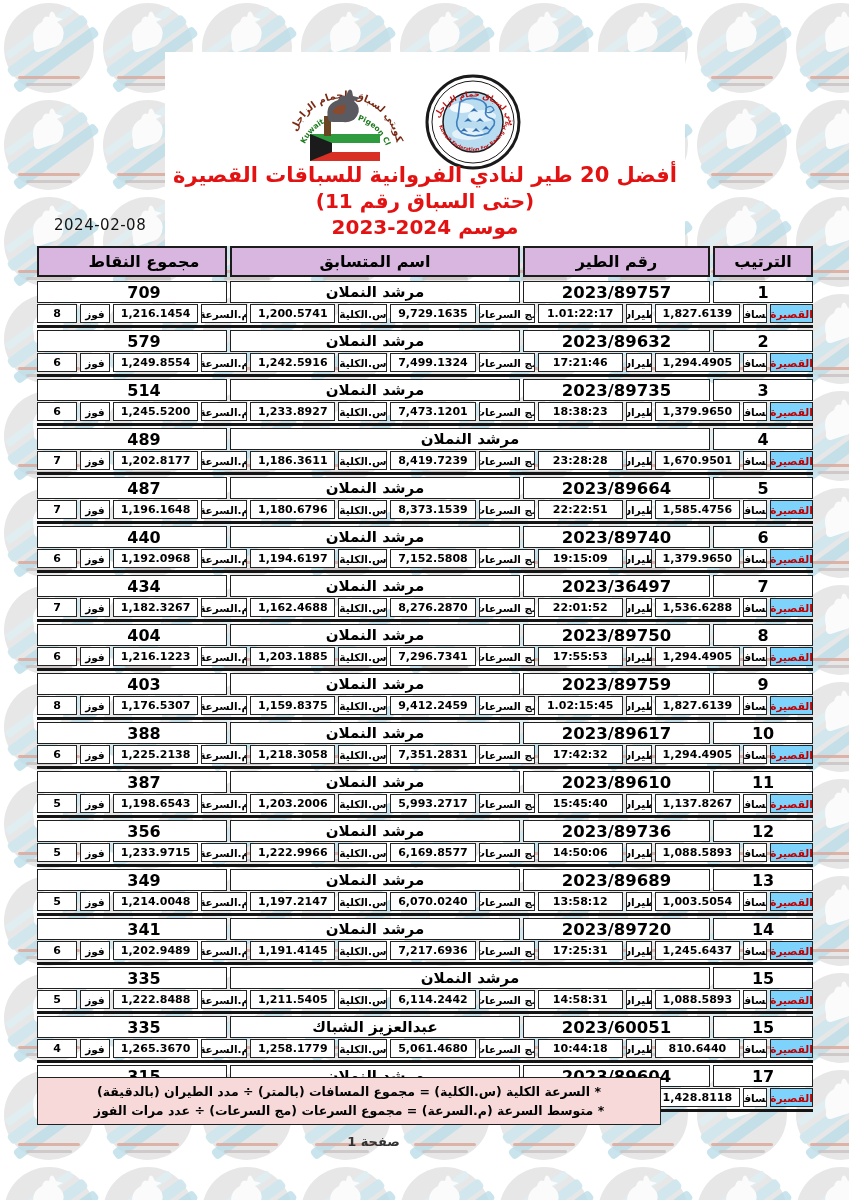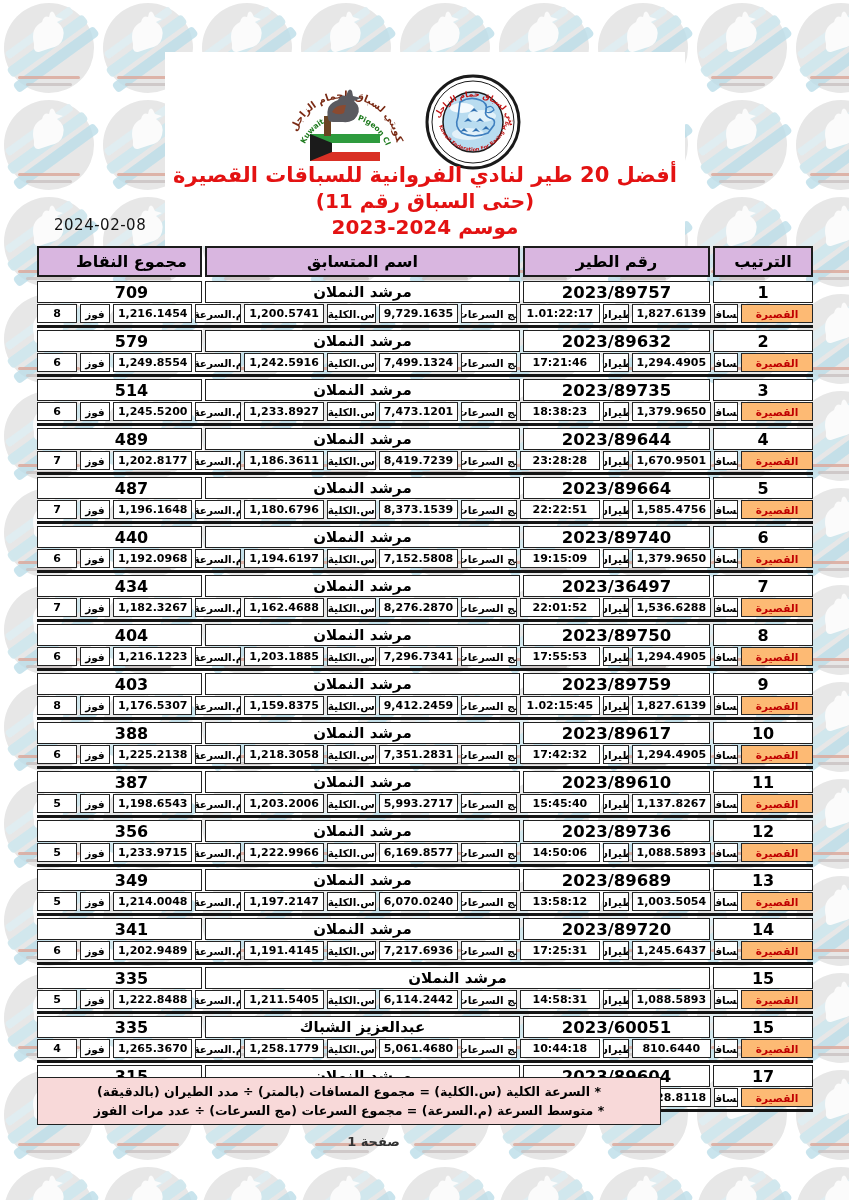--- a/index.html
+++ b/index.html
@@ -33,39 +33,39 @@
   .hdr-row{display:flex;gap:3px;height:31px;margin-bottom:4px;}
   .hdr-cell{
     background:var(--header-purple,#d9b6e0);
     border:2px solid #1c1c1c;box-sizing:border-box;
     display:flex;align-items:center;justify-content:center;
     font-weight:bold;font-size:16px;color:#000;
   }
   .col-rank{width:100px;flex:none;}
   .col-bird{width:187px;flex:none;}
   .col-name{flex:1;}
-  .col-points{width:165px;flex:none;padding-left:24px;}
+  .col-points{width:190px;flex:none;padding-left:24px;}
   .entry{border-bottom:3px solid #151515;padding-bottom:2px;margin-bottom:2px;}
   .main-row{display:flex;gap:3px;height:22px;margin-bottom:1px;}
   .main-cell{
     background:#fff;border:1.5px solid #202020;box-sizing:border-box;
     display:flex;align-items:center;justify-content:center;
     font-weight:bold;color:#000;font-size:15px;overflow:hidden;white-space:nowrap;
   }
   .main-cell.bird{font-size:16.5px;direction:ltr;}
   .main-cell.rankv{font-size:16px;}
   .main-cell.pointsv{font-size:16px;}
   .main-cell.namev{font-size:15px;}
   .detail-row{display:flex;gap:3px;height:19px;}
   .d-cell{
     background:#fff;border:1.5px solid #242424;box-sizing:border-box;
     display:flex;align-items:center;justify-content:center;
     font-weight:bold;font-size:10.5px;color:#000;overflow:hidden;white-space:nowrap;
   }
-  .d-cat{width:72px;flex:none;color:var(--category-red,#c00000);background:#fdba74;text-align:center;}
+  .d-cat{width:43px;flex:none;color:var(--category-red,#c00000);background:#7dd3fc;text-align:center;}
   .d-lbl{flex:none;}
   .d-val{flex:1;direction:ltr;font-size:11px;}
   .w-dist-l{width:24px;} .w-fly-l{width:26px;} .w-sum-l{width:56px;}
   .w-tot-l{width:49px;} .w-avg-l{width:46px;} .w-win-l{width:30px;}
   .w-win-v{flex:none;width:40px;}
   
   .notes{
     position:absolute;left:37px;top:1077px;width:624px;z-index:2;box-sizing:border-box;
     background:var(--notes-pink,#f8d9d9);border:1.5px solid #202020;
     direction:rtl;text-align:center;font-weight:bold;font-size:12.5px;color:#000;
@@ -240,21 +240,20 @@
         <div class="d-cell d-lbl w-avg-l">م.السرعة</div>
         <div class="d-cell d-val">1,245.5200</div>
         <div class="d-cell d-lbl w-win-l">فوز</div>
         <div class="d-cell d-val w-win-v">6</div>
       </div>
     </div>
 
     <div class="entry">
       <div class="main-row">
         <div class="main-cell col-rank rankv">4</div>
-        <div class="main-cell col-bird bird">2023/89644</div>
         <div class="main-cell col-name namev">مرشد النملان</div>
         <div class="main-cell col-points pointsv">489</div>
       </div>
       <div class="detail-row">
         <div class="d-cell d-cat">القصيرة</div>
         <div class="d-cell d-lbl w-dist-l">مسافة</div>
         <div class="d-cell d-val">1,670.9501</div>
         <div class="d-cell d-lbl w-fly-l">طيران</div>
         <div class="d-cell d-val">23:28:28</div>
         <div class="d-cell d-lbl w-sum-l">مج السرعات</div>

